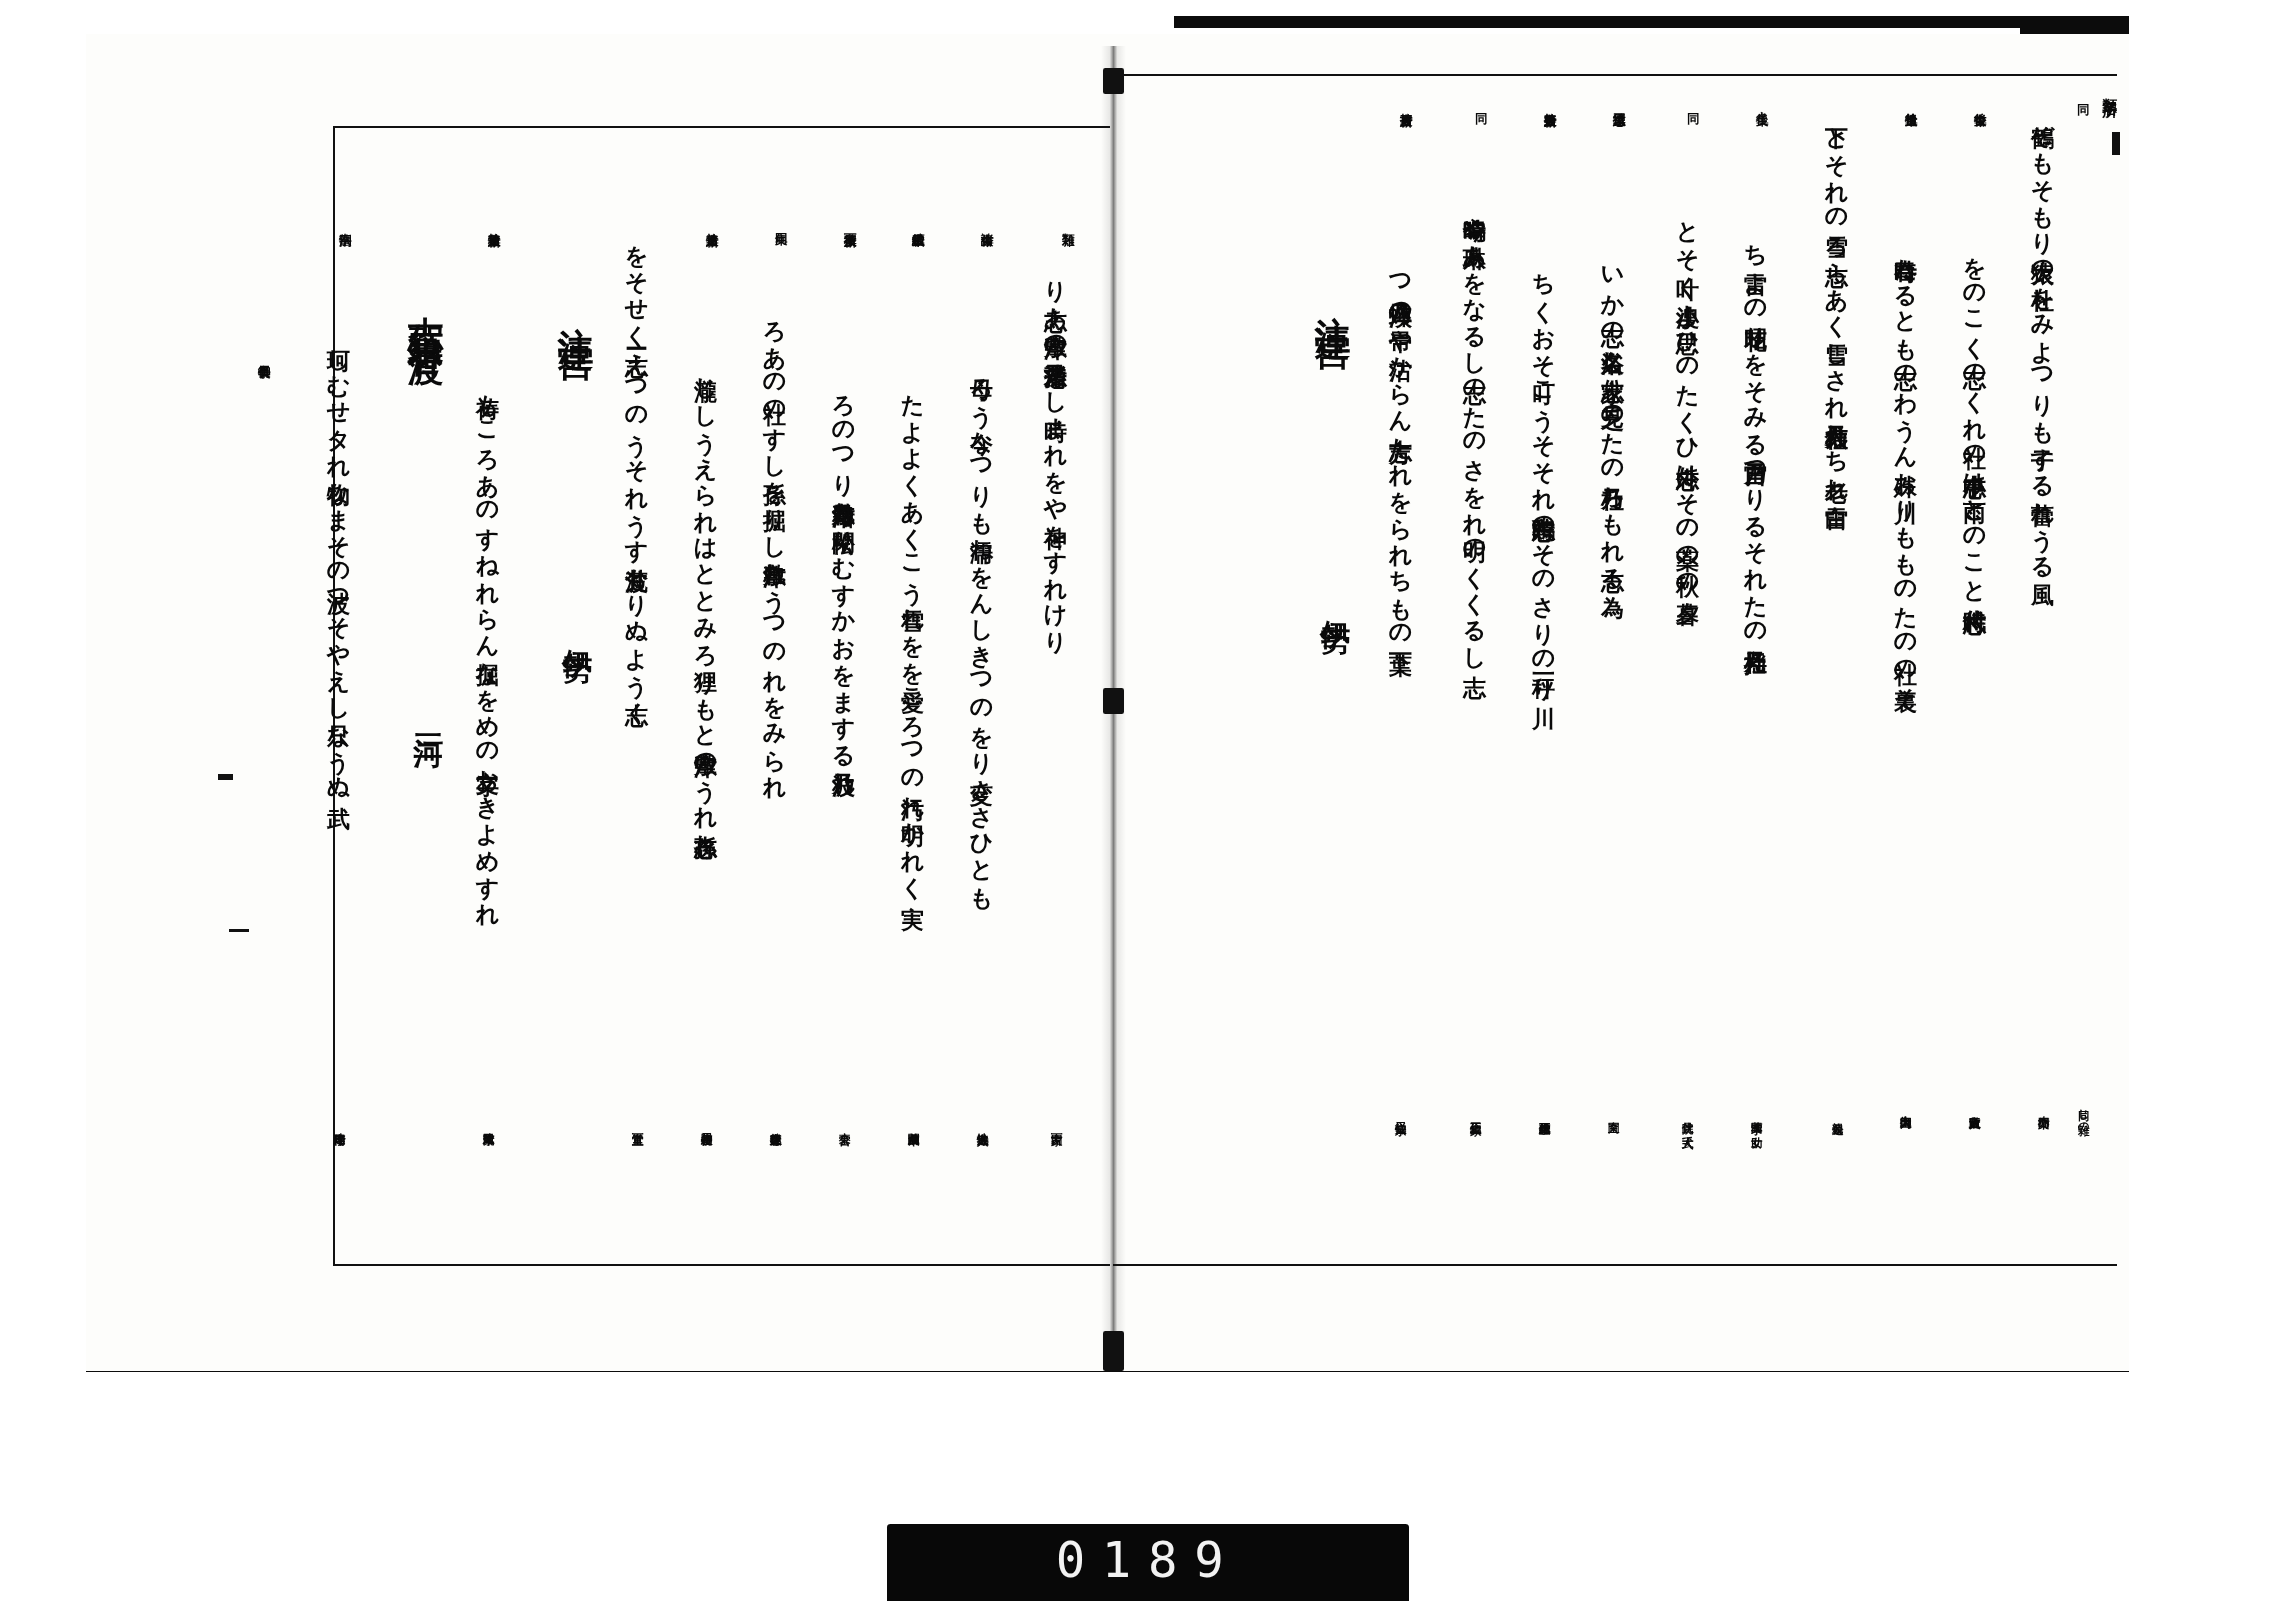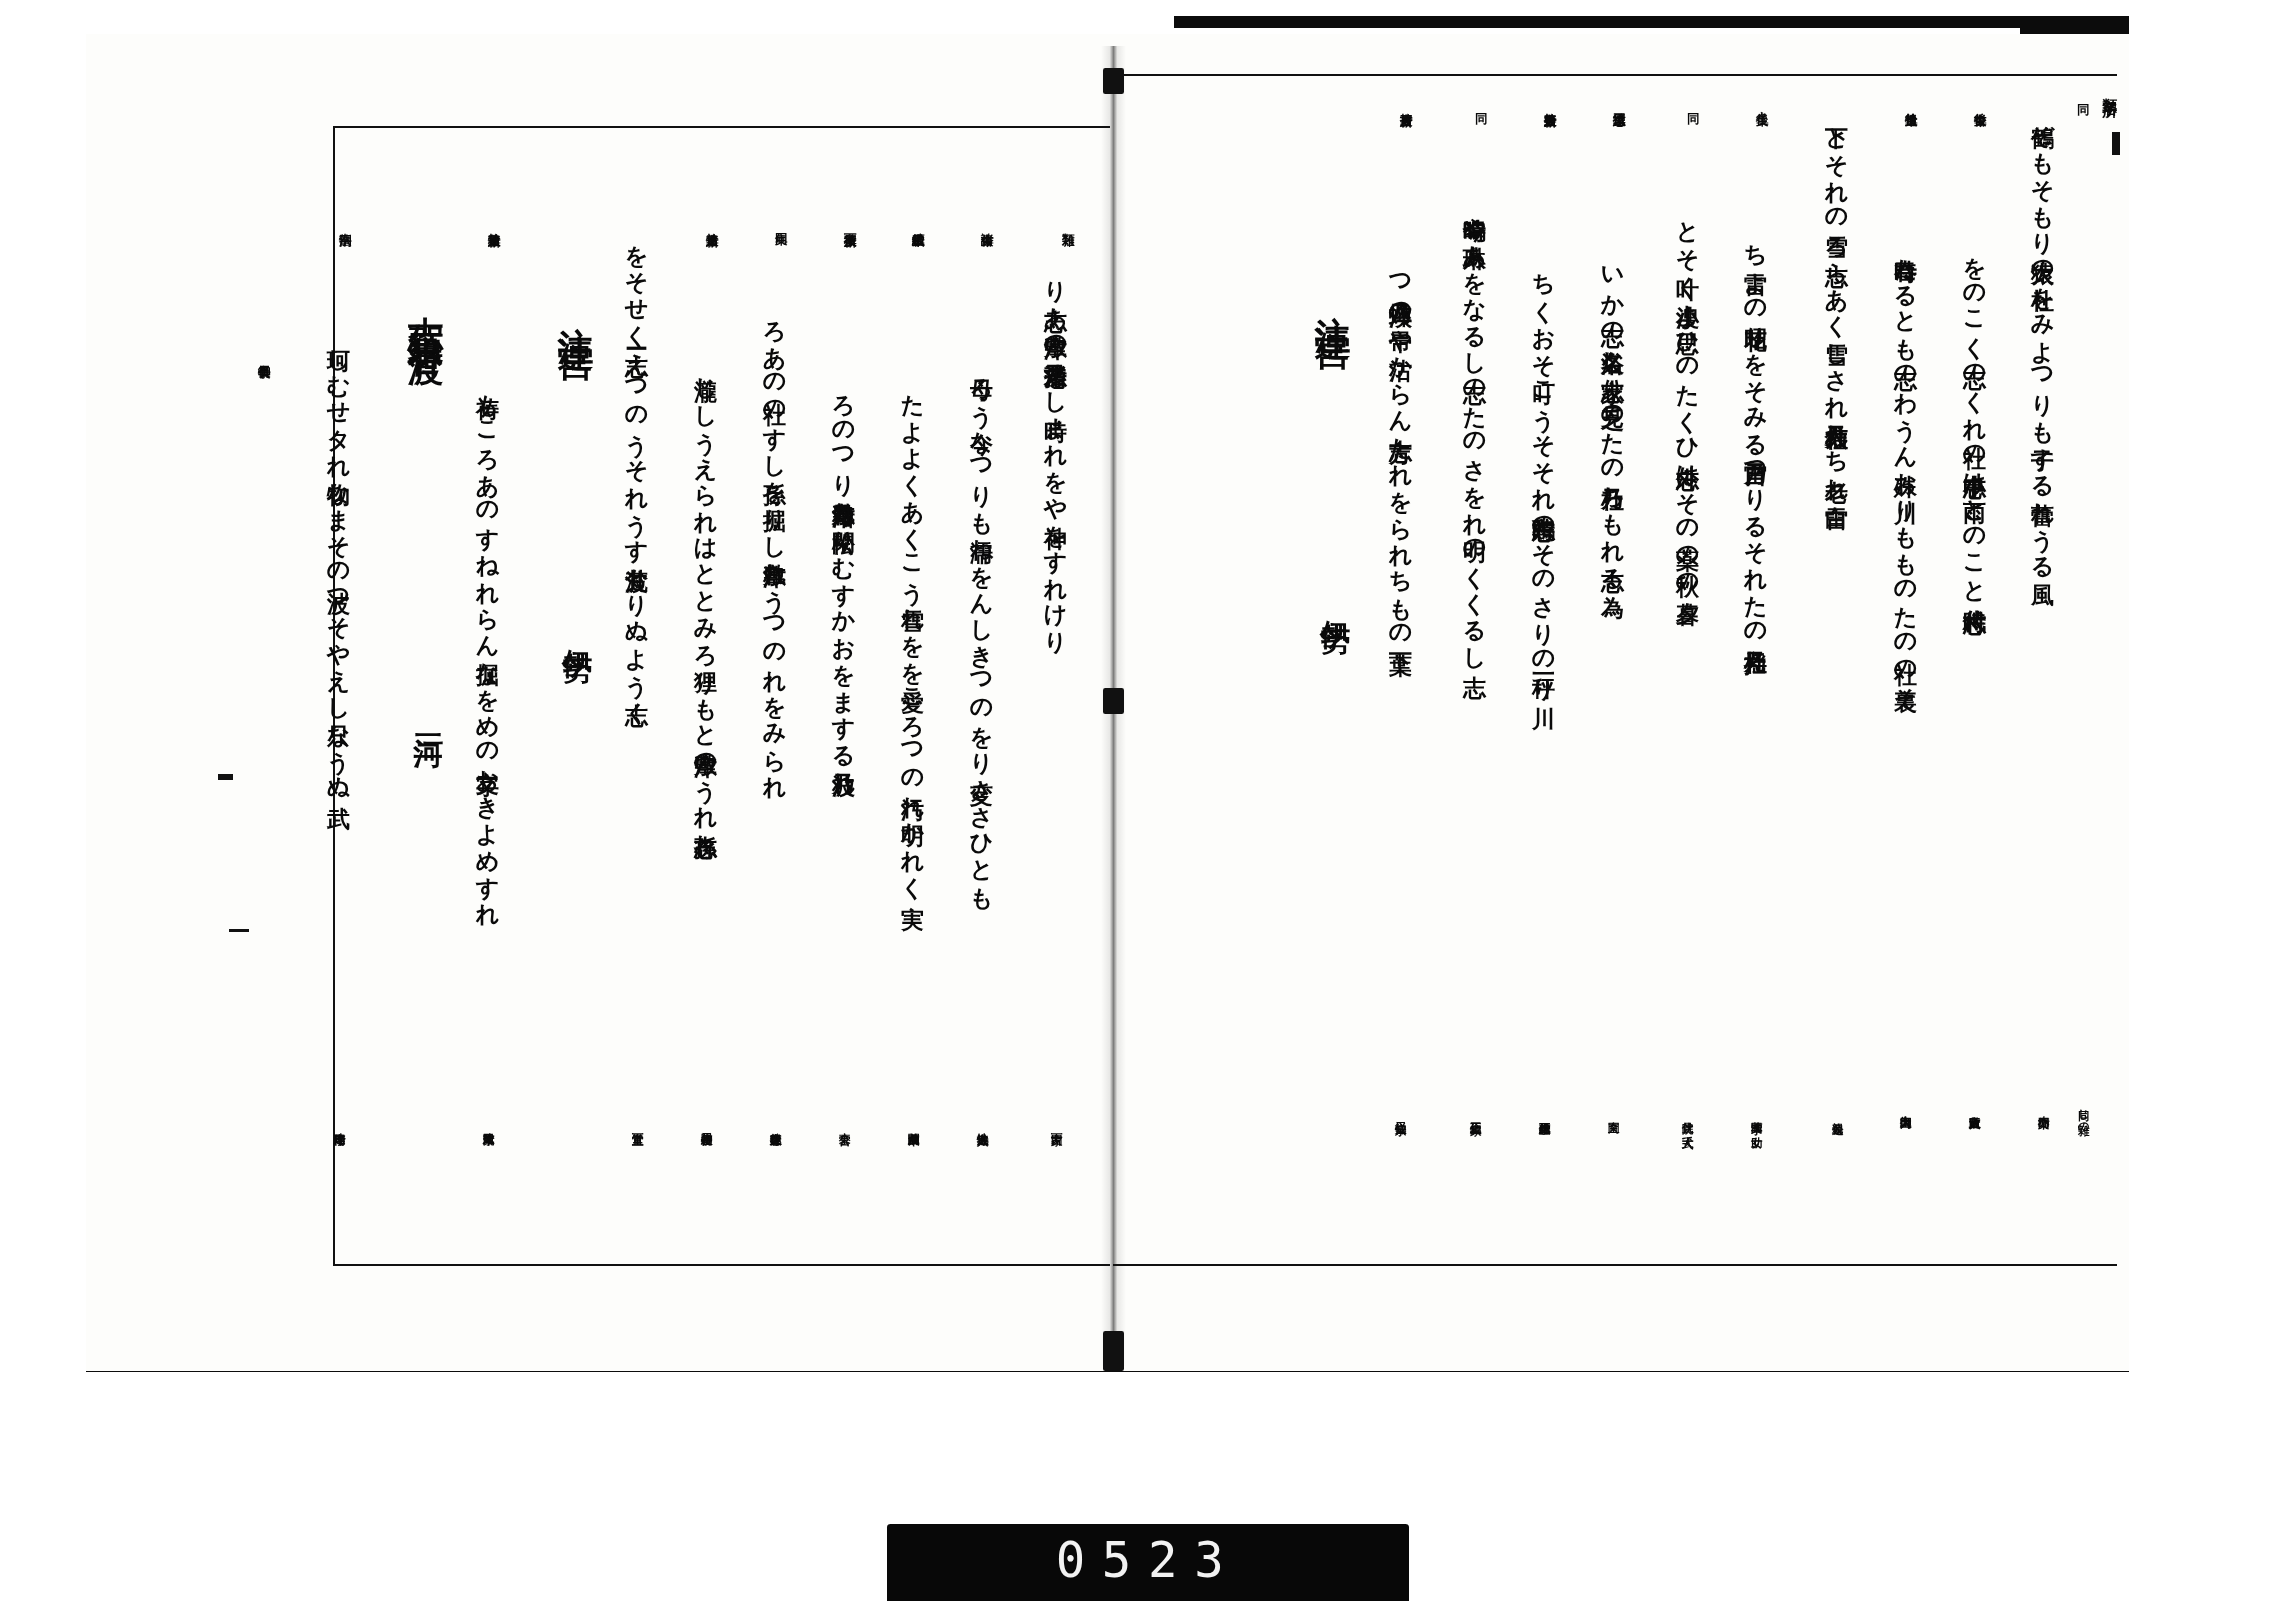--- a/index.html
+++ b/index.html
@@ -279,16 +279,16 @@
     <div class="col-wrap col-tiny" style="left:247px; top:1090px; height:138px;">建寺珍衛門</div>
 
     <div class="col-wrap col-small" style="left:172px; top:321px; height:172px;">御学長長</div>
 
     <div class="speck" style="left:132px; top:740px; width:15px; height:5.7px;"></div>
     <div class="speck" style="left:143px; top:895px; width:19.5px; height:3.4px;"></div>
     <div class="speck" style="left:2026px; top:98px; width:8px; height:23px;"></div>
   </div>
 
   <div id="frame-number-plate">
-    <div id="frame-number">0523</div>
+    <div id="frame-number">0189</div>
   </div>
 </div>
 
 
 </body></html>

